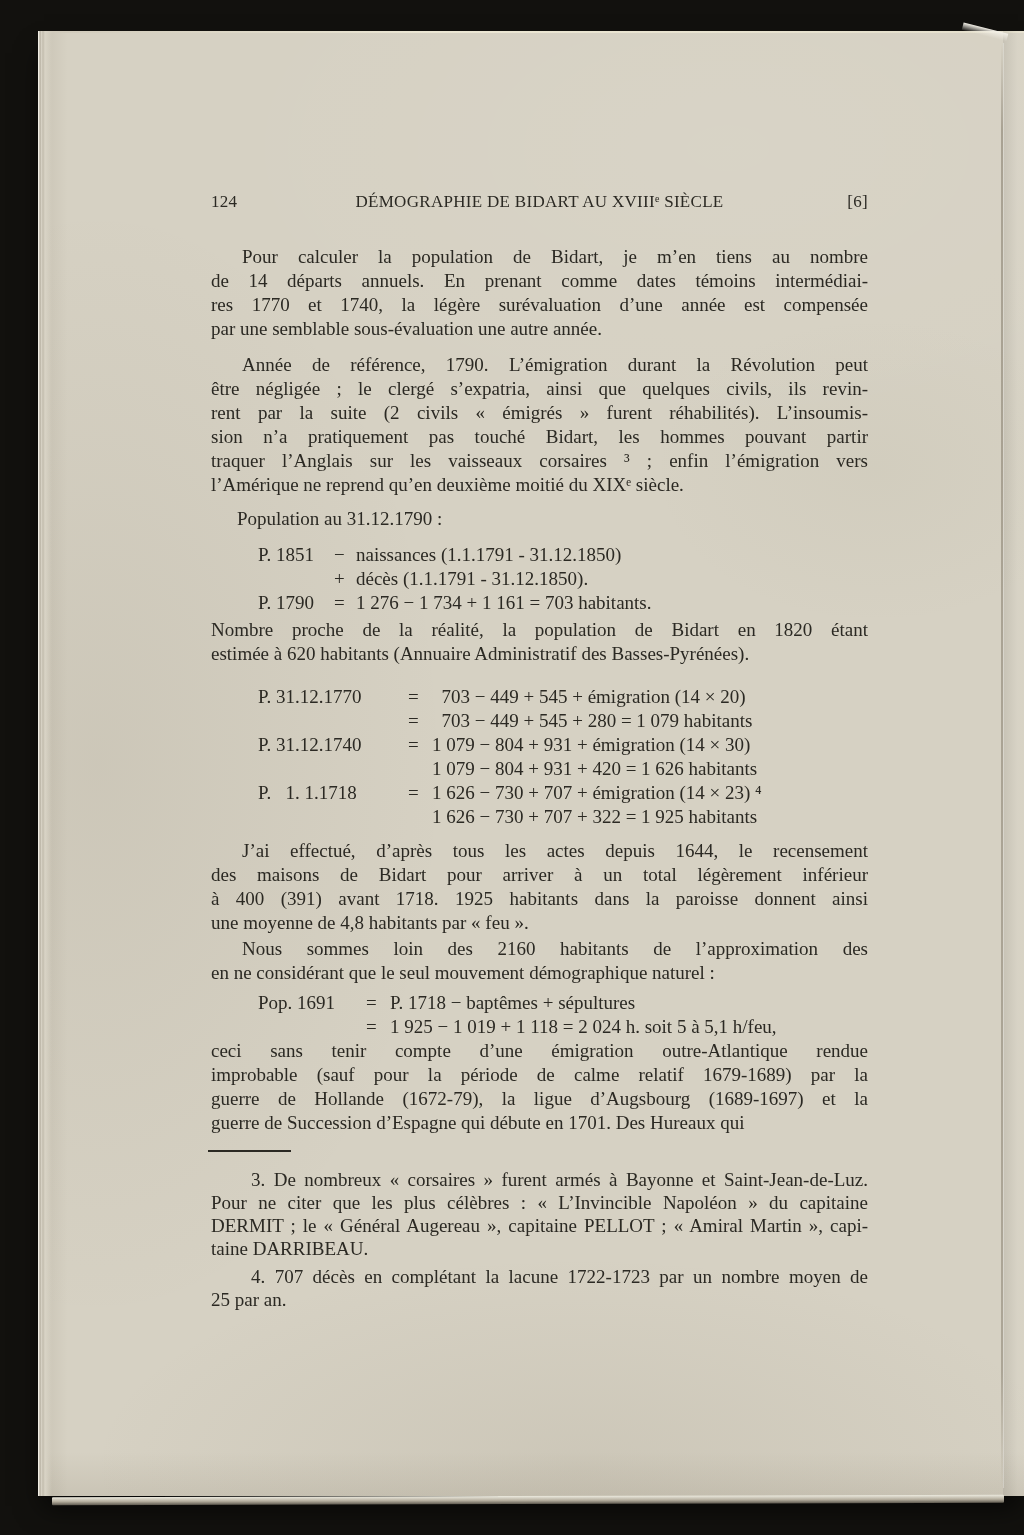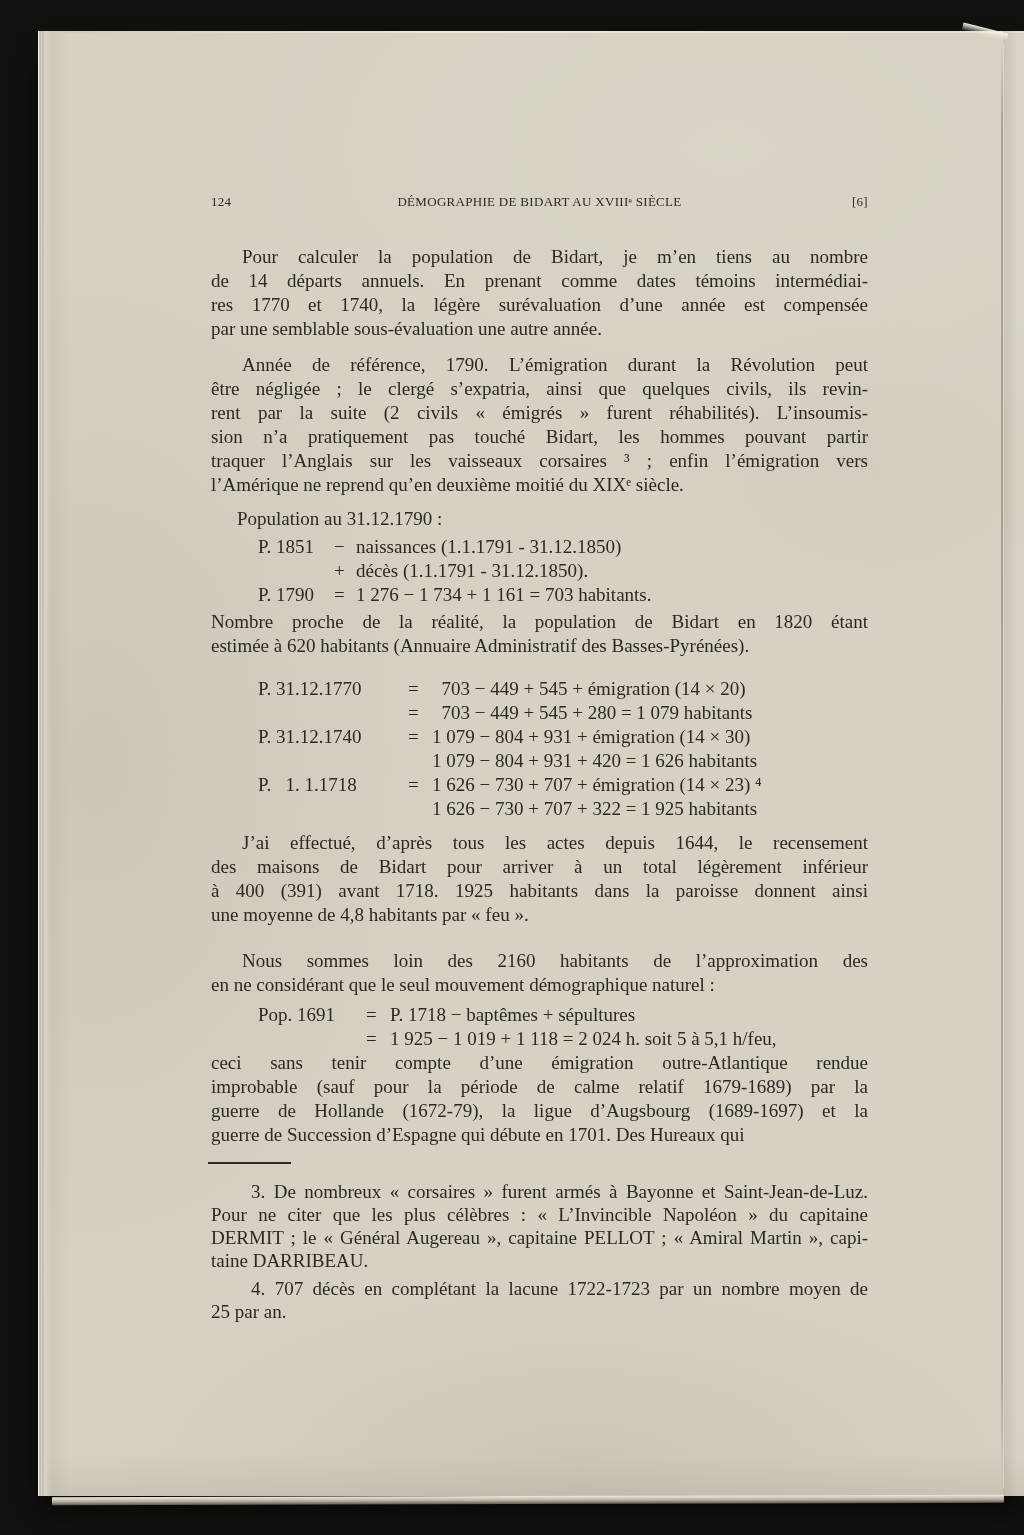--- a/index.html
+++ b/index.html
@@ -61,21 +61,21 @@
     background: linear-gradient(180deg, #f3f0e7, rgba(243,240,231,0));
   }
 
   .text-block {
     position: absolute; left: 173px; top: 159px; width: 657px;
     color: #2b2923;
     font-size: 19px; line-height: 24px;
   }
   .page-header {
     display: flex; align-items: baseline;
-    font-size: 13px; letter-spacing: 0.3px; line-height: 24px;
+    font-size: 17px; letter-spacing: 0.3px; line-height: 24px;
   }
   .page-header .num { width: 90px; }
   .page-header .title { flex: 1; text-align: center; }
   .page-header .ref { width: 90px; text-align: right; }
 
   .para .line { text-align: justify; text-align-last: justify; }
   .para .line:last-child { text-align-last: left; }
   .para.indent-first .line:first-child { text-indent: 31px; }
 
   .pop-label { text-indent: 26px; }
@@ -86,25 +86,25 @@
   .eq-1790 .eq-label { width: 76px; }
   .eq-1790 .eq-op    { width: 22px; }
   .eq-retro .eq-label { width: 150px; }
   .eq-retro .eq-op    { width: 24px; }
   .eq-1691 .eq-label { width: 108px; }
   .eq-1691 .eq-op    { width: 24px; }
 
   .mt-p1 { margin-top: 31px; }
   .mt-p2 { margin-top: 12px; }
   .mt-pop { margin-top: 10px; }
-  .mt-eq1 { margin-top: 4px; }
+  .mt-eq1 { margin-top: 12px; }
   .mt-p3 { margin-top: 3px; }
   .mt-eq2 { margin-top: 19px; }
   .mt-p4 { margin-top: 10px; }
-  .mt-p5 { margin-top: 22px; }
+  .mt-p5 { margin-top: 2px; }
   .mt-eq3 { margin-top: 6px; }
   .mt-cont { margin-top: 0; }
 
   .footnote-rule {
     margin-top: 15px; margin-left: -3px;
     width: 83px; height: 2px;
     background: #2b2923;
   }
   .footnotes { font-size: 19px; }
   .footnote .line { line-height: 23px; text-align: justify; text-align-last: justify; }

